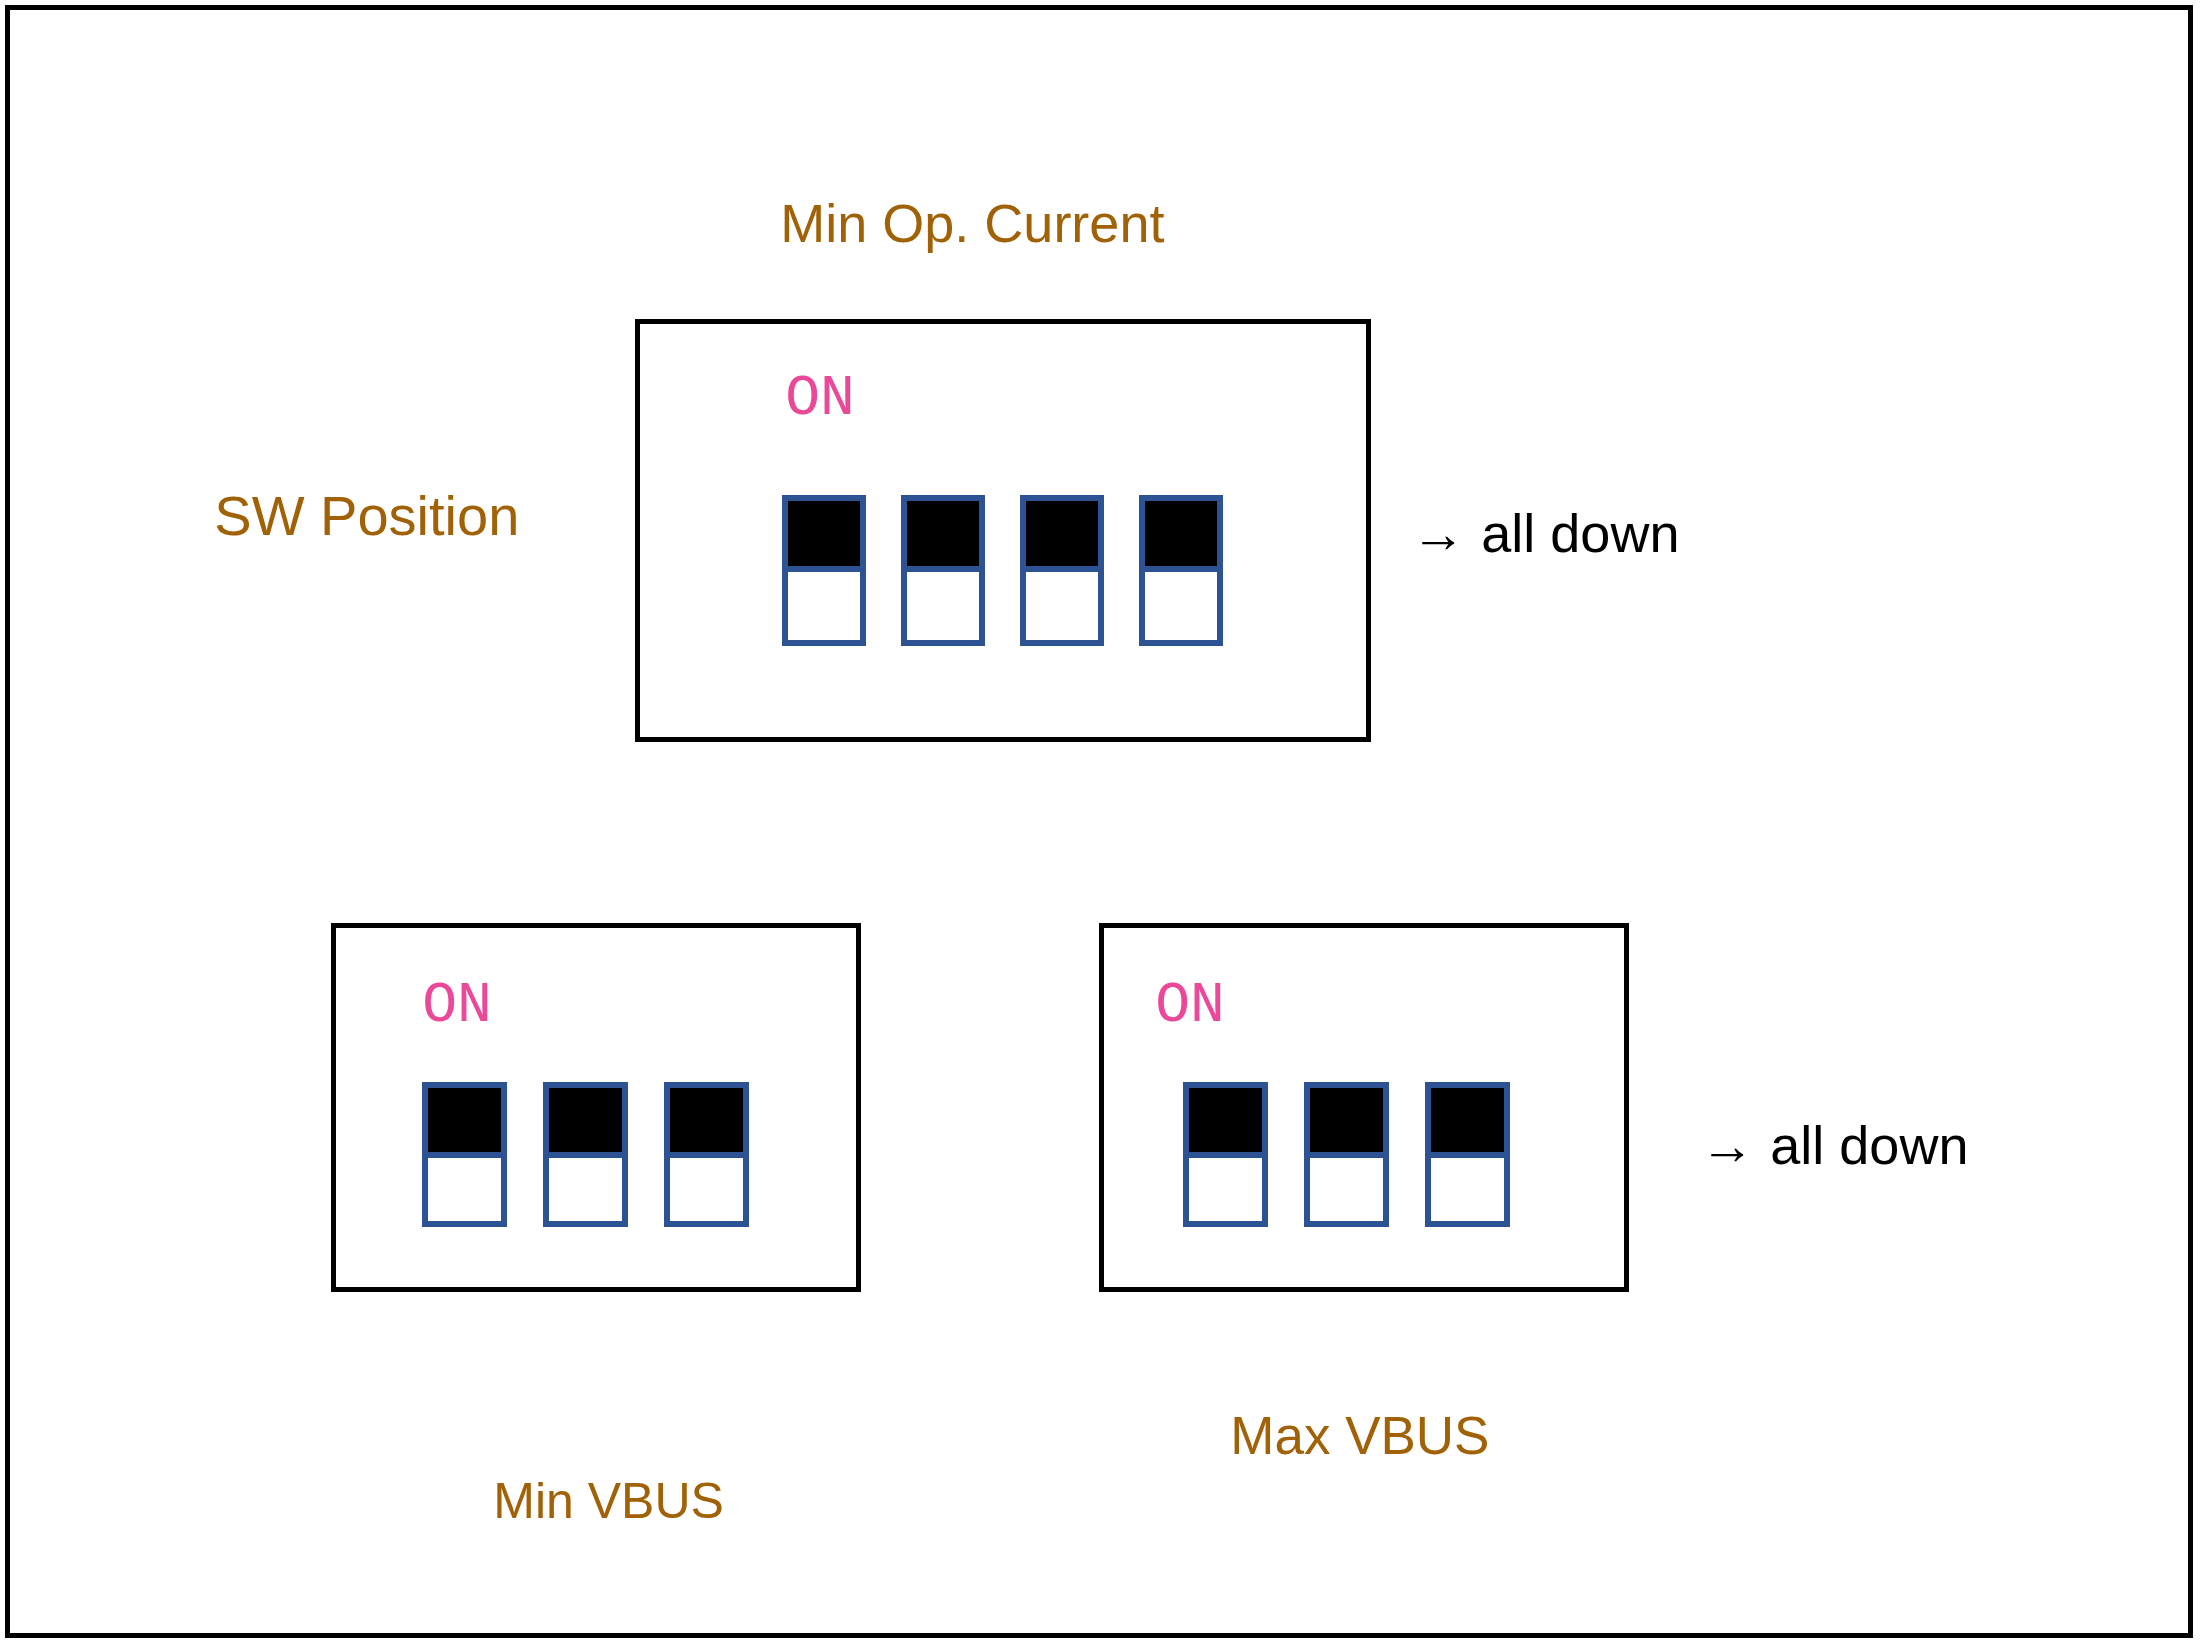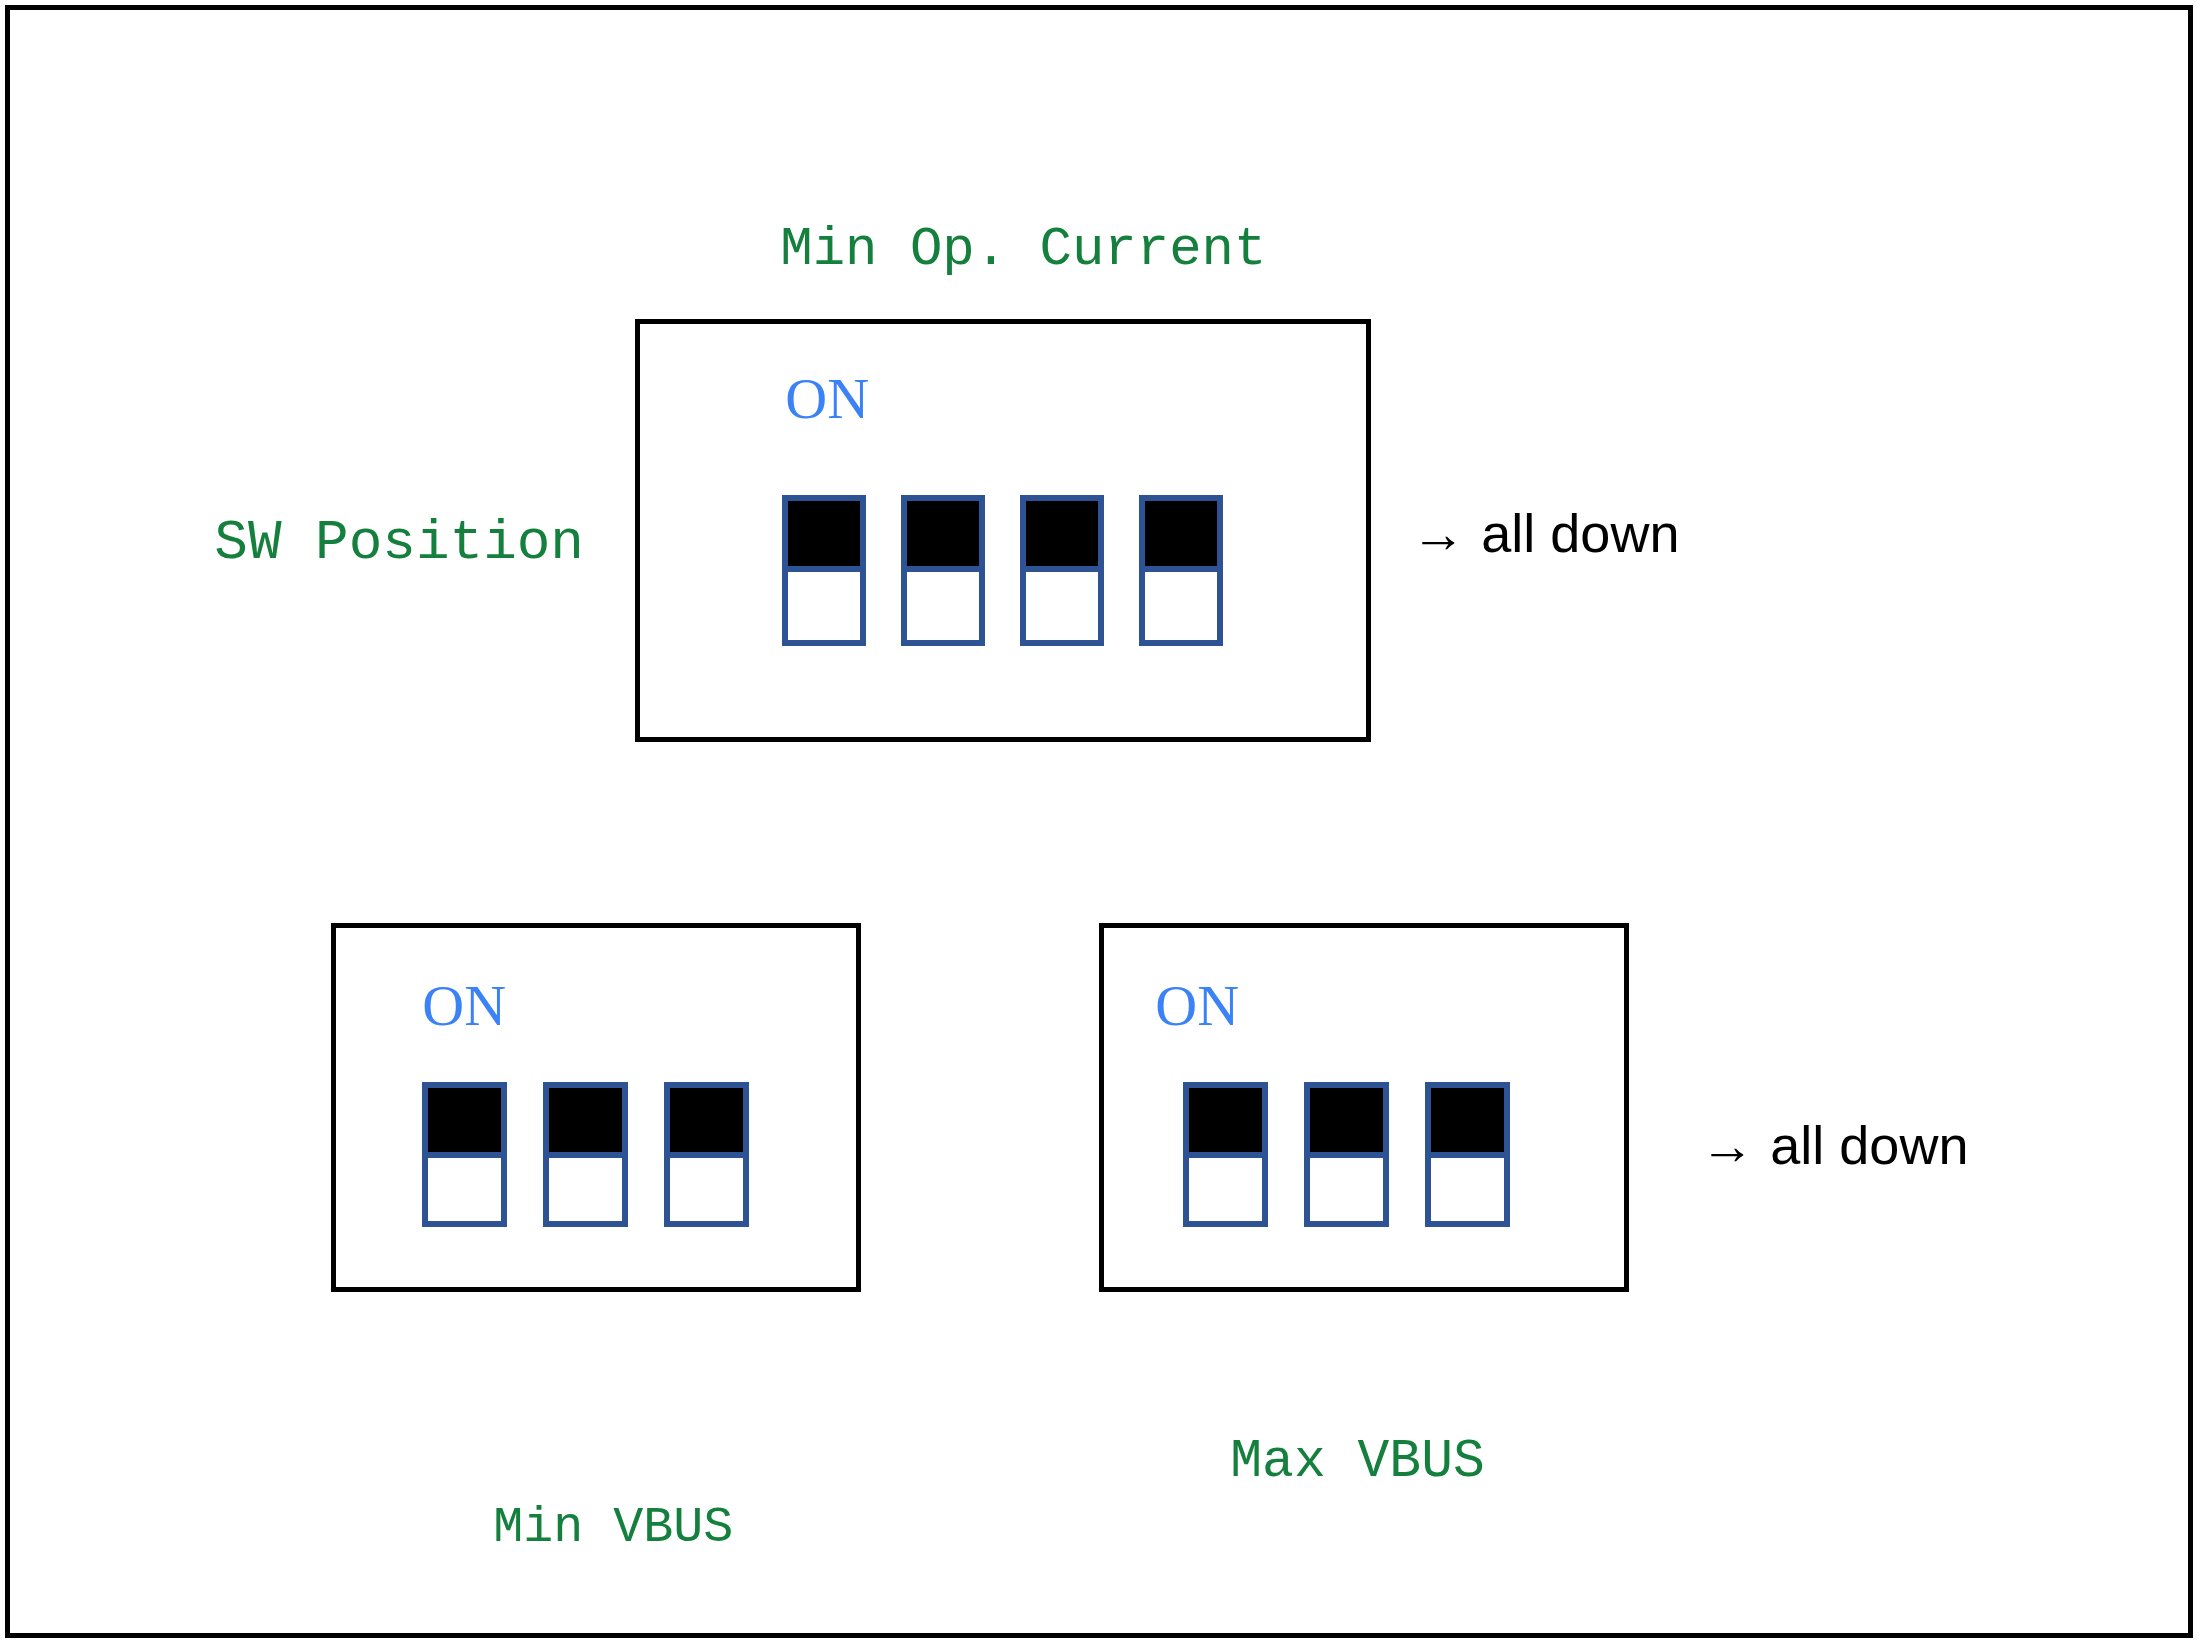--- a/index.html
+++ b/index.html
@@ -27,39 +27,38 @@
   }
 
   #canvas {
     position: absolute;
     inset: 0;
   }
 
   
   .txt {
     position: absolute;
-    color: #15803d;
-    font-family: Liberation Mono, monospace;
+    color: #a16207;
+    font-family: Liberation Sans, sans-serif;
     white-space: nowrap;
     line-height: 1;
-    margin-top: 27px;
   }
 
   
   .sw-bank {
     position: absolute;
     box-sizing: border-box;
     border: 5.3px solid #000000;
     background: #ffffff;
   }
 
   .bank-on-label {
     position: absolute;
-    color: #3b82f6;
-    font-family: Liberation Serif, serif;
+    color: #ec4899;
+    font-family: Liberation Mono, monospace;
     white-space: nowrap;
     line-height: 1;
   }
 
   .sw-row {
     position: absolute;
     display: flex;
   }
 
   

